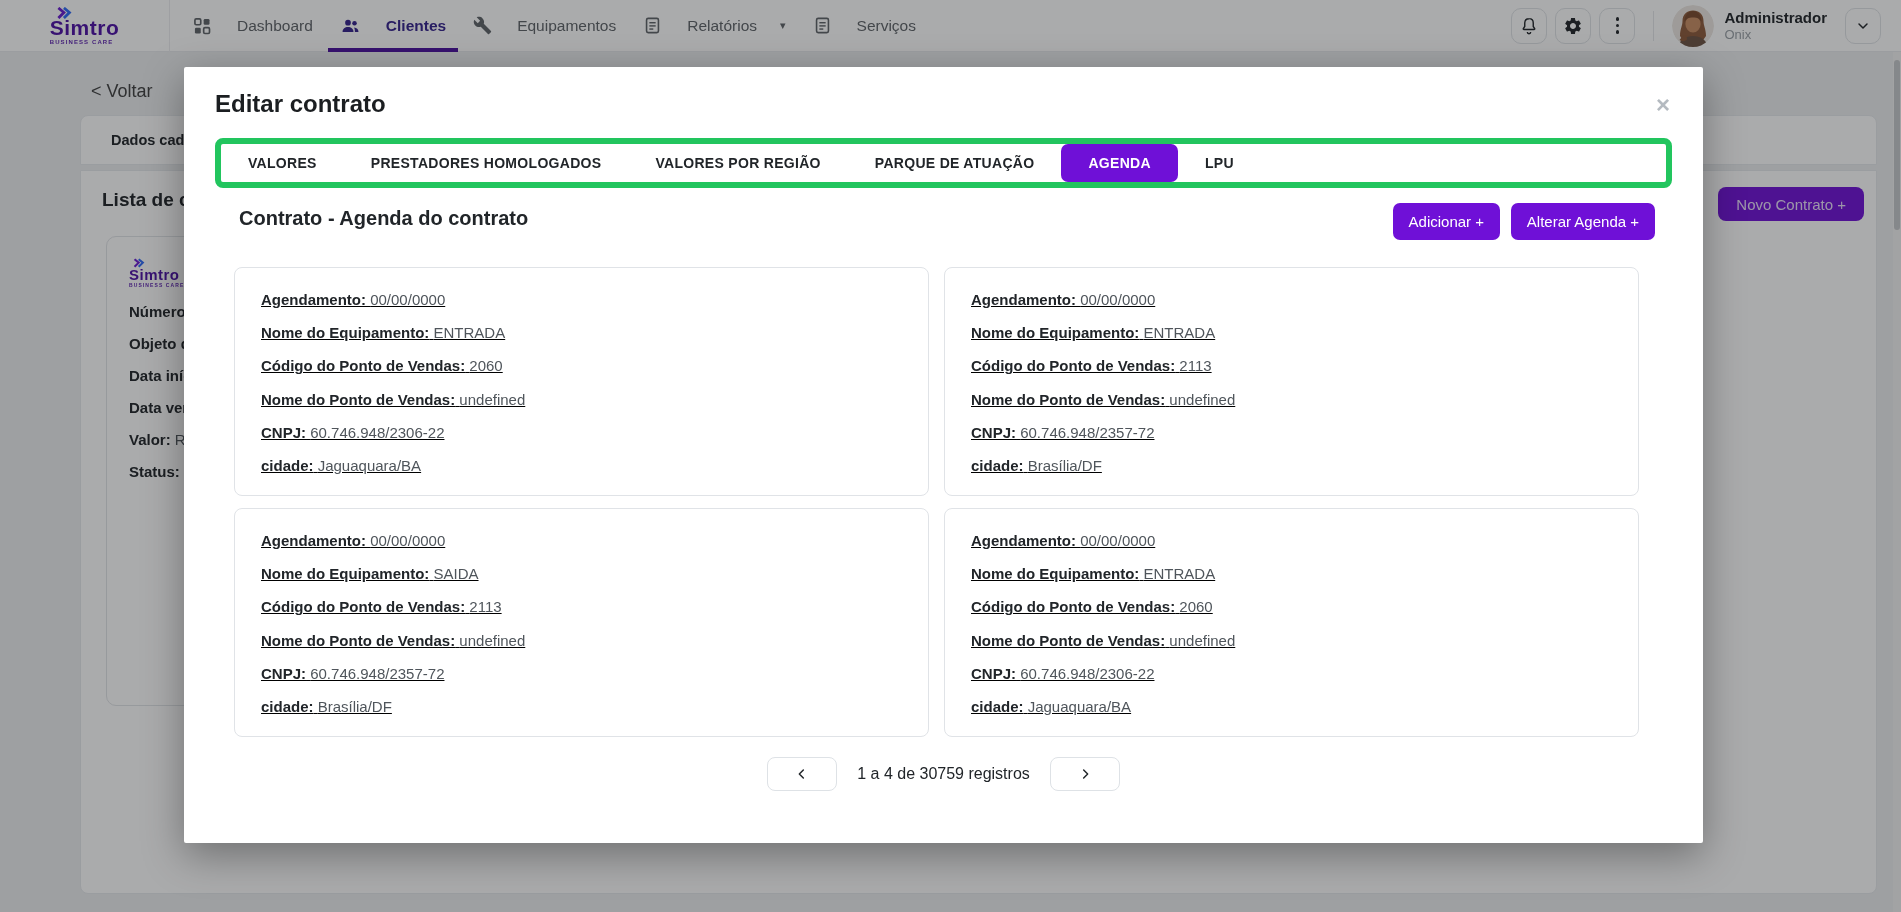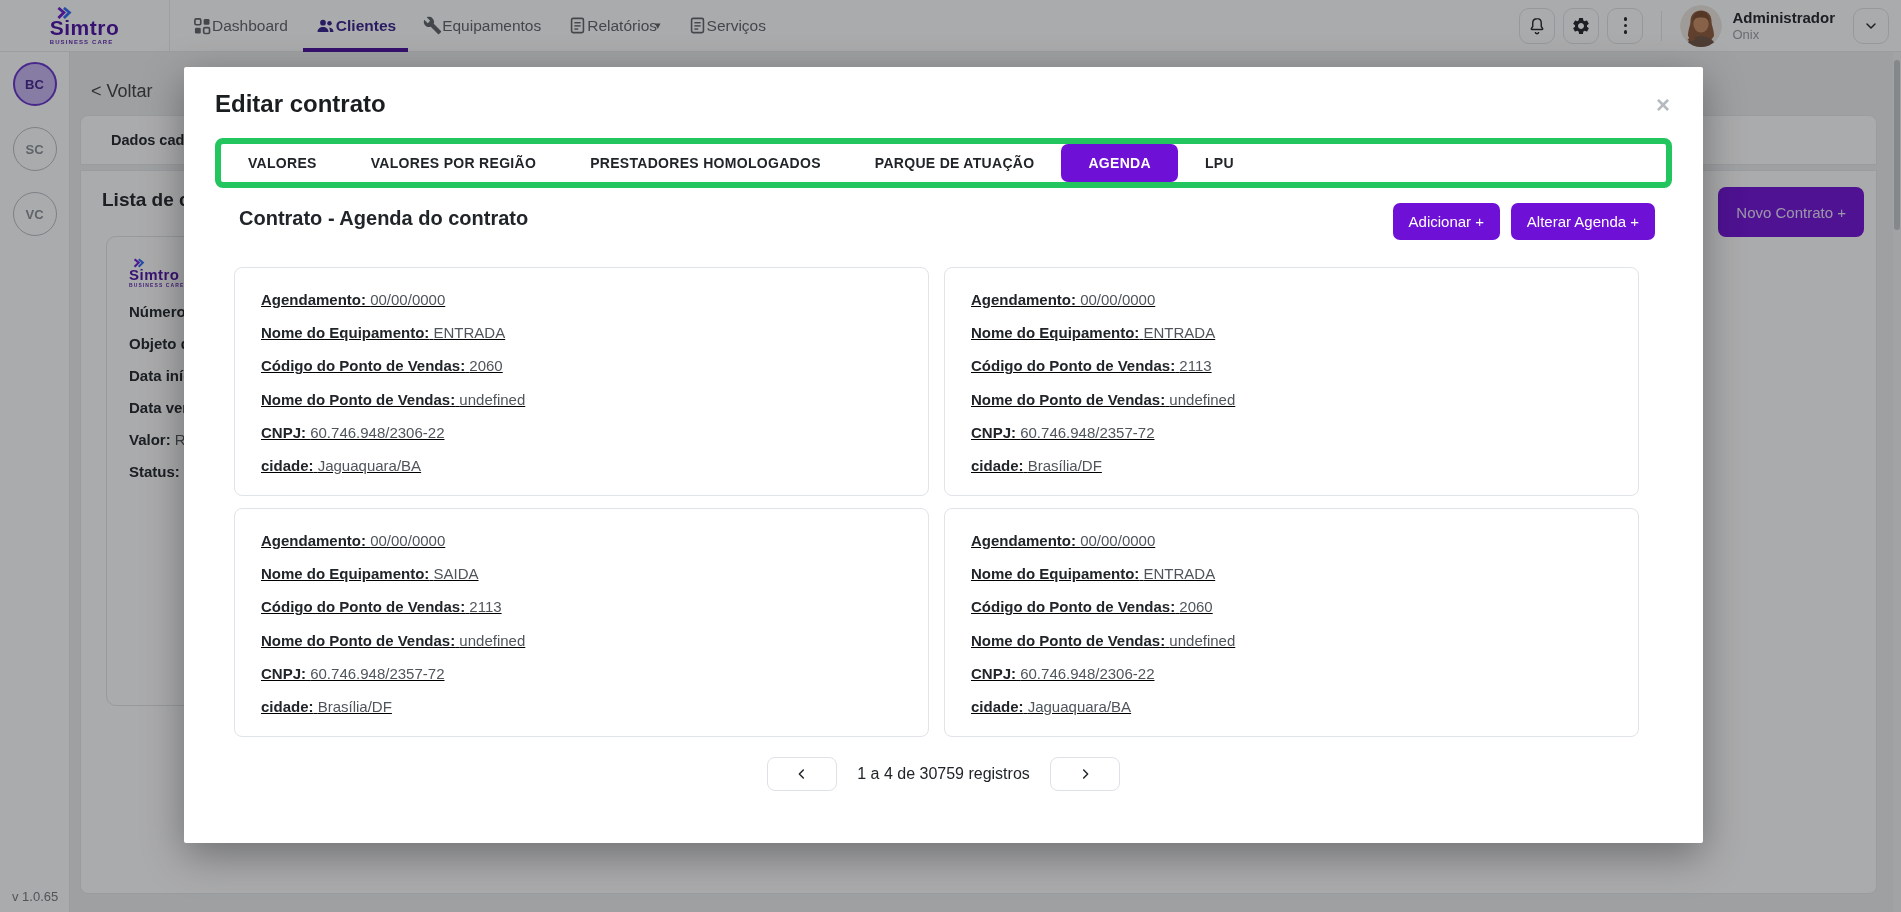--- a/index.html
+++ b/index.html
@@ -10,29 +10,29 @@
   .topbar { position:absolute; left:0; top:0; width:1901px; height:52px; background:#fff;
             border-bottom:1px solid #e8eaed; display:flex; align-items:center; z-index:1; }
   .logo-box { width:170px; height:52px; border-right:1px solid #ededf0; display:flex;
               align-items:center; justify-content:center; }
   .logo { display:flex; flex-direction:column; align-items:flex-start; line-height:1; }
   .logo-mark { height:12px; }
   .logo-name { font-size:21px; font-weight:700; color:#4d11a5; letter-spacing:.5px; margin-top:-2px; }
   .logo-tag { font-size:6px; font-weight:700; letter-spacing:1.1px; color:#5b1fae; margin-top:1px; }
 
   .nav { display:flex; align-items:center; gap:27px; margin-left:22px; height:52px; }
-  .nav-item { position:relative; height:52px; display:flex; align-items:center; gap:0;
+  .nav-item { position:relative; height:52px; display:flex; align-items:center; gap:25px;
               color:#5f6368; font-size:15.5px; cursor:pointer; }
   .nav-item svg { display:block; }
   .nav-item.active { color:#34218c; font-weight:700; }
   .nav-item.active::after { content:''; position:absolute; left:-12px; right:-12px; bottom:0;
                             height:4px; background:#4a0f9e; }
   .caret { font-size:11px; color:#5f6368; margin-left:-2px; }
 
-  .top-right { margin-left:auto; display:flex; align-items:center; gap:8px; padding-right:12px; }
+  .top-right { margin-left:auto; display:flex; align-items:center; gap:8px; padding-right:20px; }
   .icon-btn { width:36px; height:36px; border:1px solid #e0e3e7; border-radius:10px; background:#fff;
               display:flex; align-items:center; justify-content:center; cursor:pointer; }
   .kebab { display:flex; flex-direction:column; gap:3px; }
   .kebab i { width:3.5px; height:3.5px; border-radius:50%; background:#212529; }
   .top-divider { width:1px; height:30px; background:#e4e6e9; margin:0 10px; }
   .user-wrap { display:flex; align-items:center; gap:10px; cursor:pointer; }
   .avatar-img { width:42px; height:42px; border-radius:50%; overflow:hidden; flex:0 0 auto; }
   .user-name { font-size:15px; font-weight:700; color:#212529; line-height:1.2; }
   .user-org { font-size:13px; color:#9aa0a6; line-height:1.2; }
   .chev-btn { margin-left:8px; }
@@ -49,21 +49,21 @@
 
   
   .content { position:absolute; left:70px; top:52px; right:0; bottom:0; background:#eceef0; z-index:1; }
   .voltar { position:absolute; left:21px; top:29px; font-size:18px; color:#404040; cursor:pointer; }
   .tabs-card { position:absolute; left:10px; right:24px; top:63px; height:50px; background:#fff;
                border:1px solid #e7e9ec; border-radius:8px 8px 0 0; display:flex; align-items:center; }
   .bg-tab { margin-left:30px; font-size:14.5px; font-weight:700; color:#212529; cursor:pointer; }
   .list-card { position:absolute; left:10px; right:24px; top:118px; bottom:18px; background:#fff;
                border:1px solid #e7e9ec; border-radius:0 0 8px 8px; }
   .list-title { position:absolute; left:21px; top:18px; font-size:19px; font-weight:700; color:#212529; }
-  .new-contract { position:absolute; right:12px; top:16px; height:50px; padding:0 18px; border:none;
+  .new-contract { position:absolute; right:12px; top:16px; height:34px; padding:0 18px; border:none;
                   border-radius:8px; background:#6f10d7; color:#e9defa; font-size:15px;
                   font-family:inherit; cursor:pointer;text-align:right; }
   .mini-contract { position:absolute; left:25px; top:65px; width:430px; height:470px;
                    border:1px solid #e2e4e8; border-radius:10px; padding:20px 22px; }
   .mini-logo .logo-name { font-size:15px; }
   .mini-logo .logo-tag { font-size:5px; }
   .mini-field { font-size:15px; font-weight:700; color:#212529; margin-top:15px; line-height:17px; }
   .mini-field:first-of-type { margin-top:26px; }
   .mini-field .plain { font-weight:400; color:#4f555b; }
   .bg-scroll { position:absolute; right:0; top:0; bottom:0; width:8px; background:#f2f2f2; }
@@ -204,26 +204,20 @@
         </span>
         <span class="icon-btn chev-btn">
           <svg width="16" height="16" viewBox="0 0 24 24">
             <polyline points="6,9 12,15 18,9" fill="none" stroke="#212529" stroke-width="2.2" stroke-linecap="round" stroke-linejoin="round"></polyline>
           </svg>
         </span>
       </div>
     </div>
   </div>
 
-  <div class="leftrail">
-    <div class="rail-avatar active">BC</div>
-    <div class="rail-avatar">SC</div>
-    <div class="rail-avatar">VC</div>
-    <div class="version">v 1.0.65</div>
-  </div>
 
   <div class="content">
     <div class="voltar">&lt; Voltar</div>
 
     <div class="tabs-card">
       <div class="bg-tab">Dados cadas</div>
     </div>
 
     <div class="list-card">
       <div class="list-title">Lista de co</div>
@@ -259,22 +253,22 @@
   </div>
 
   <div class="overlay"></div>
 
   <div class="modal">
     <div class="modal-title">Editar contrato</div>
     <div class="modal-close">×</div>
 
     <div class="tabbar">
       <div class="tab">VALORES</div>
+      <div class="tab">PRESTADORES HOMOLOGADOS</div>
       <div class="tab">VALORES POR REGIÃO</div>
-      <div class="tab">PRESTADORES HOMOLOGADOS</div>
       <div class="tab">PARQUE DE ATUAÇÃO</div>
       <div class="tab active">AGENDA</div>
       <div class="tab">LPU</div>
     </div>
 
     <div class="section-title">Contrato - Agenda do contrato</div>
     <button class="btn-purple btn-add">Adicionar +</button>
     <button class="btn-purple btn-alter">Alterar Agenda +</button>
 
     <div class="cards">

